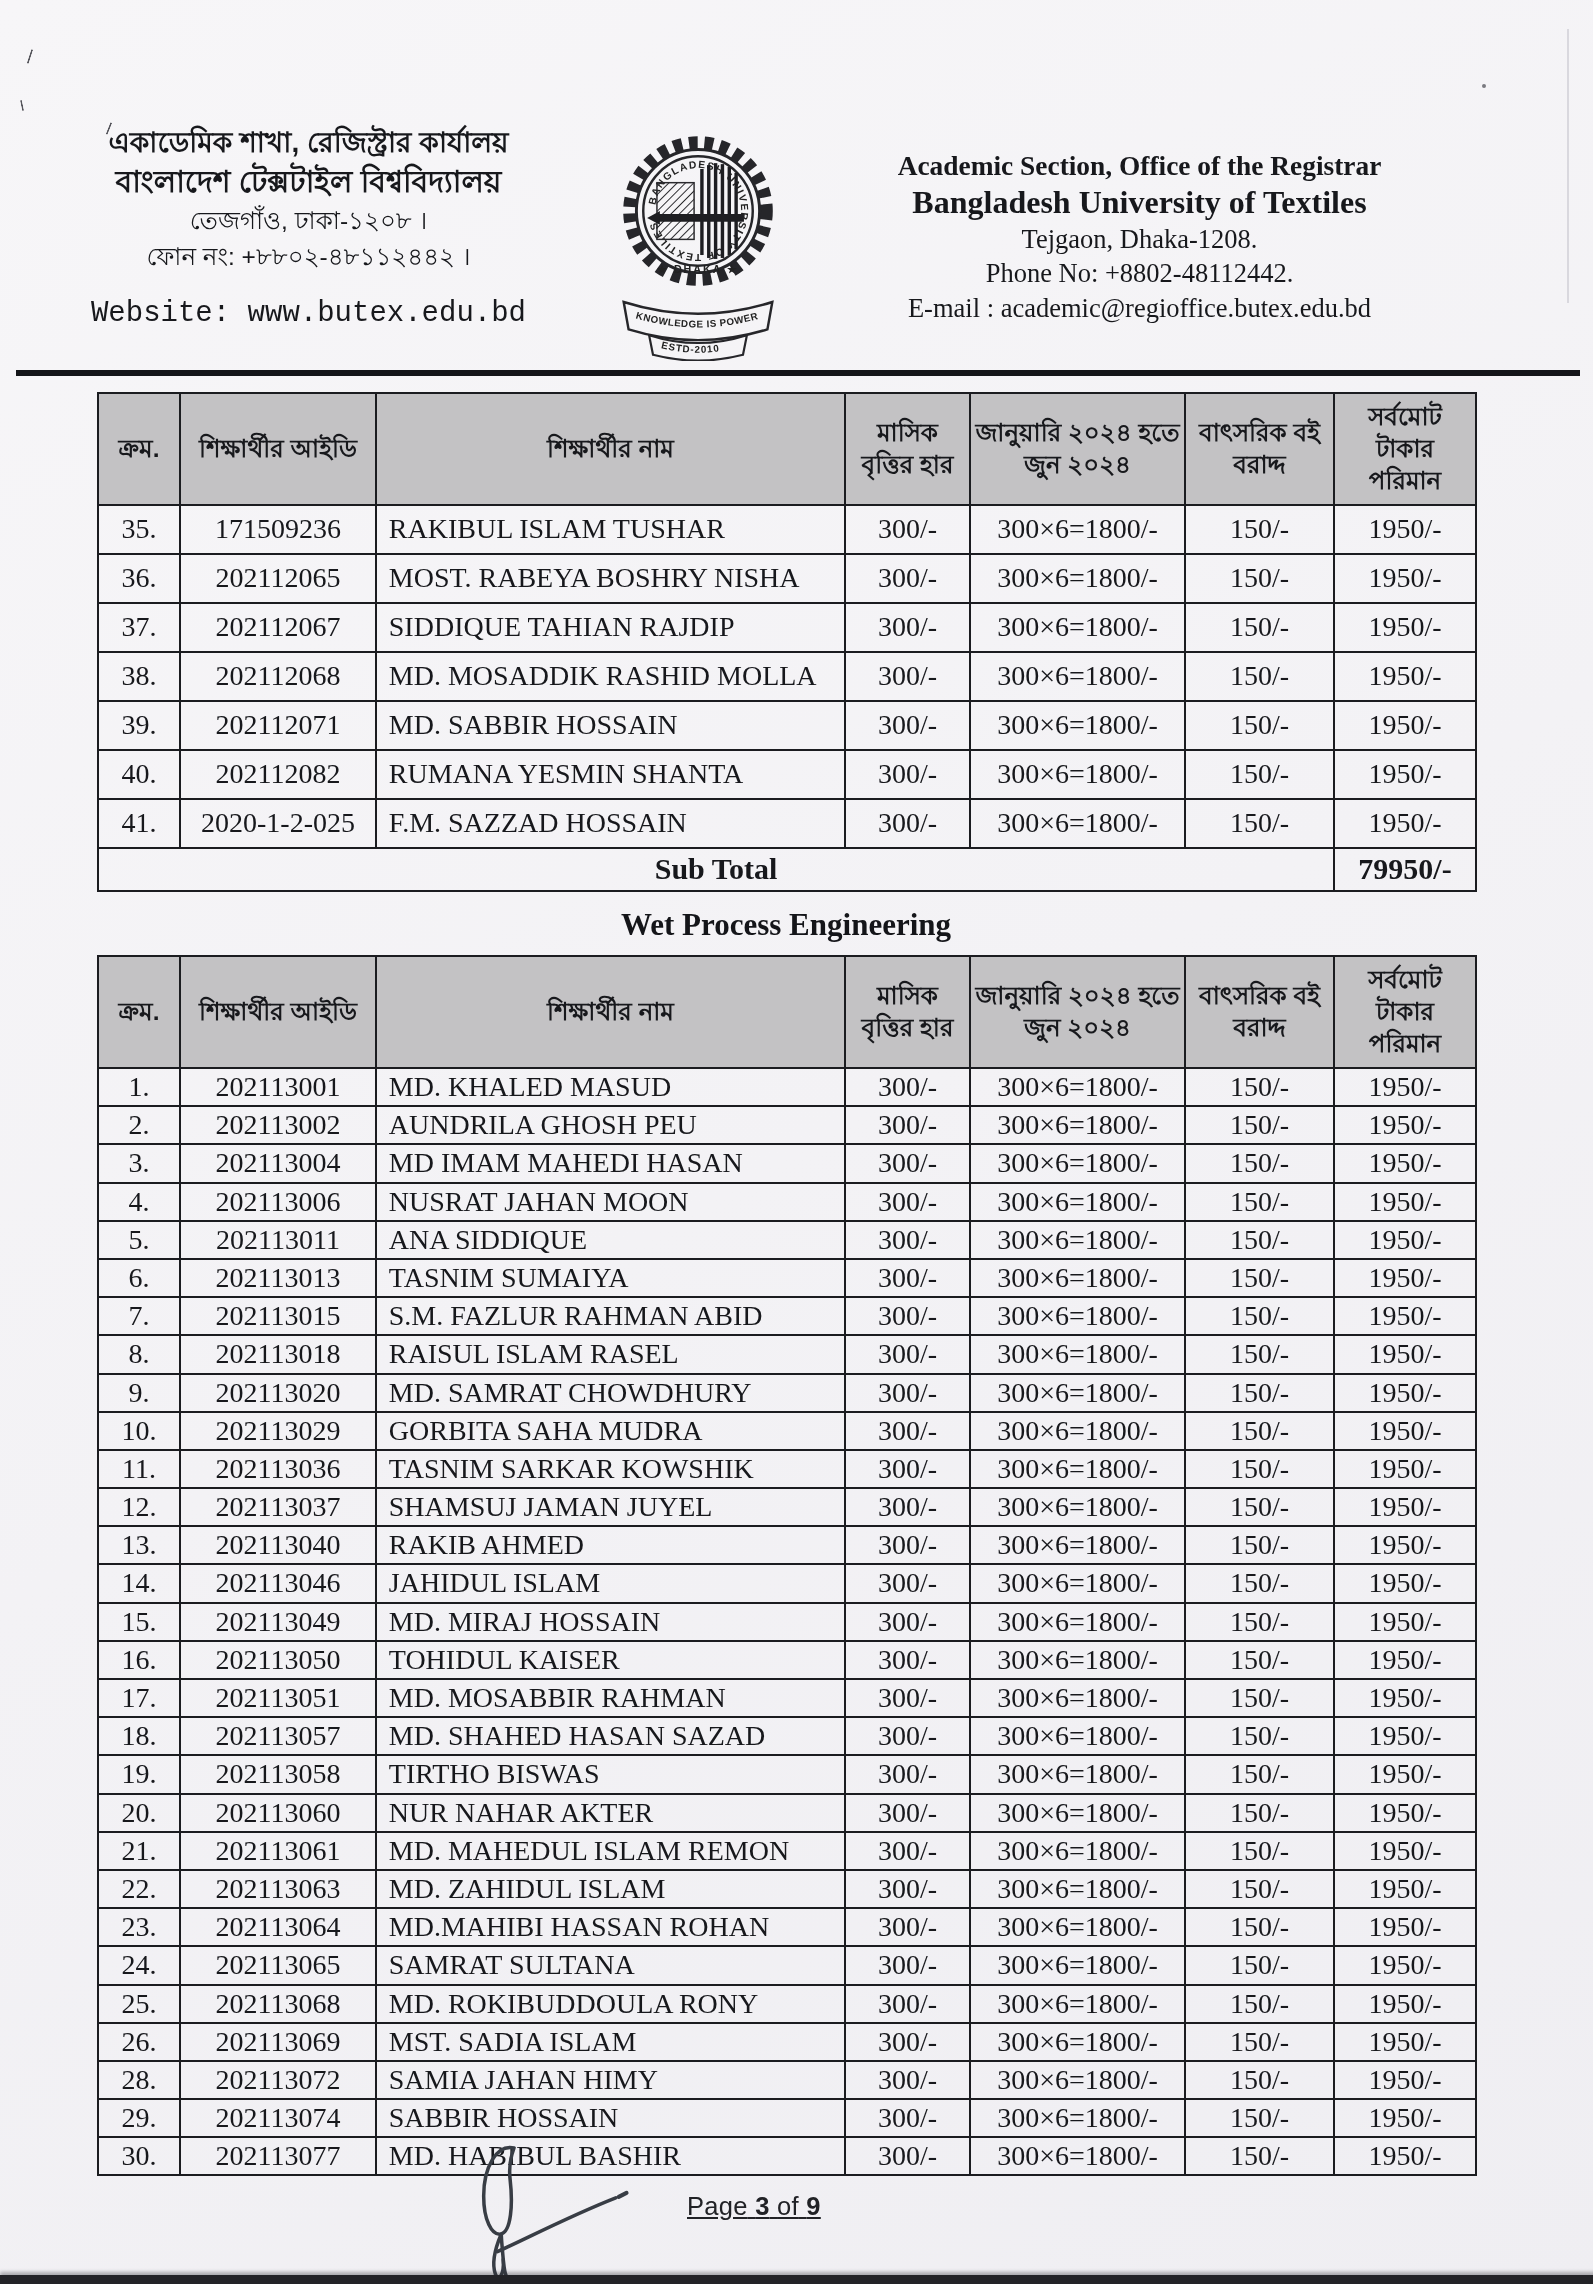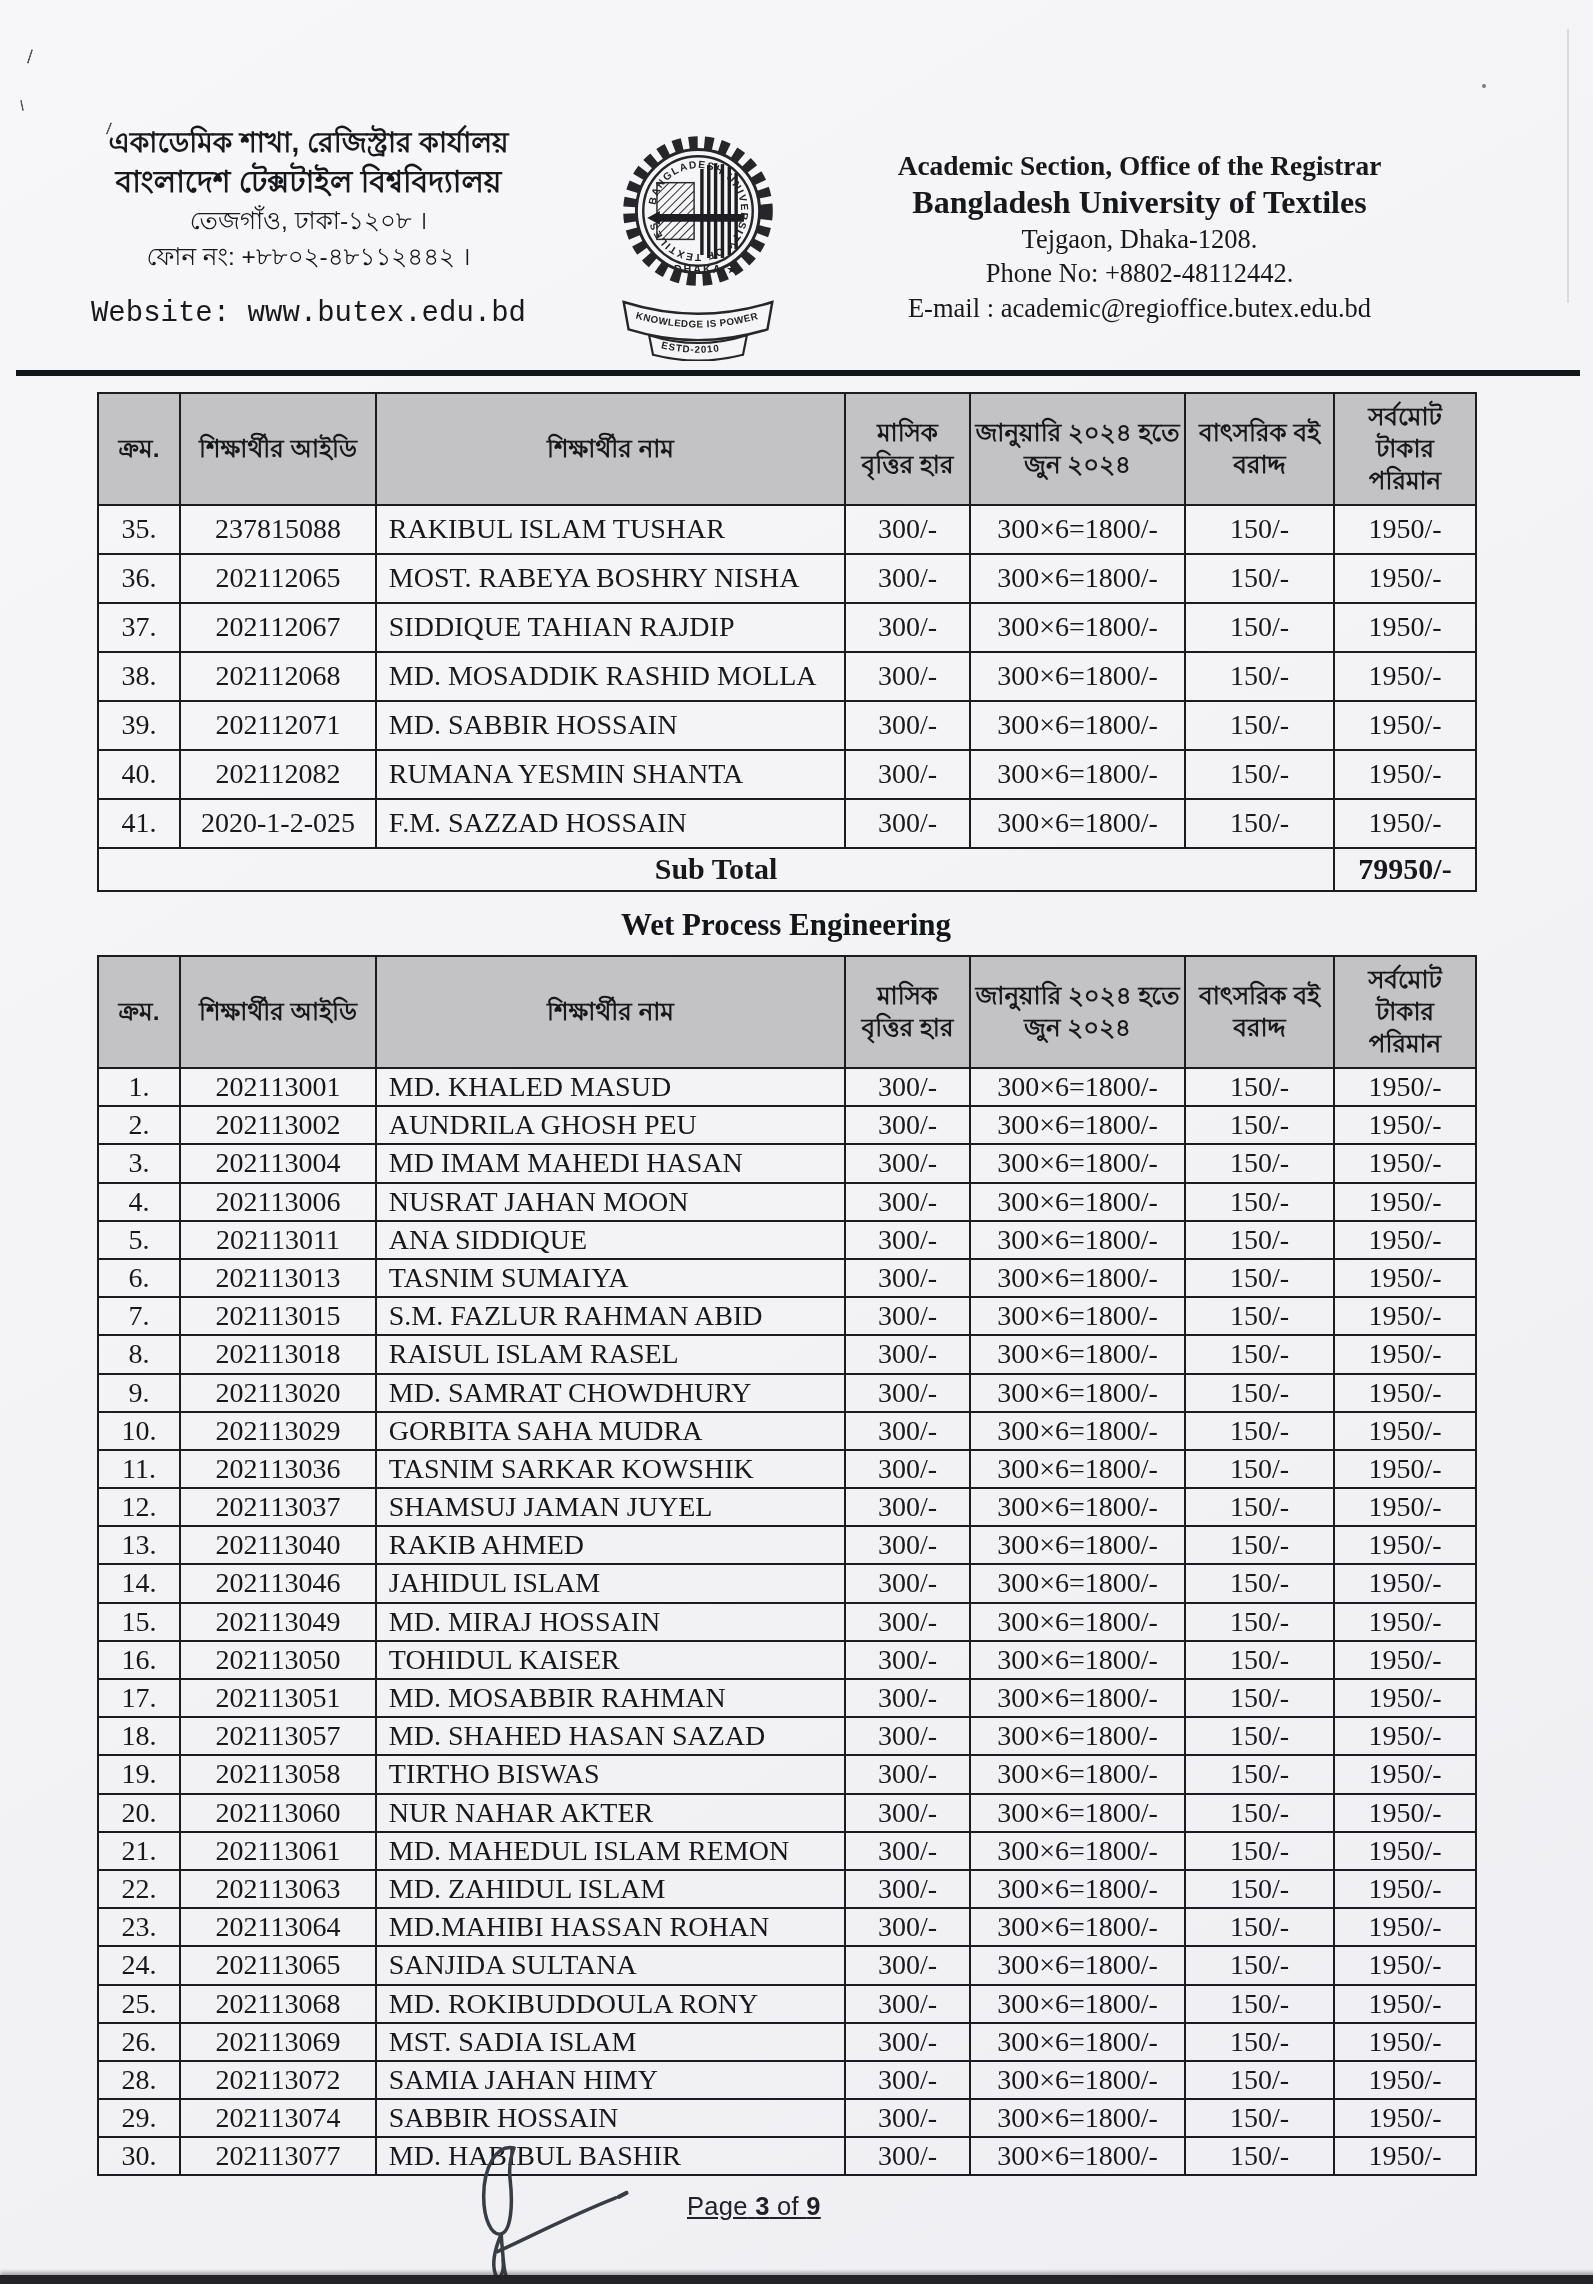--- a/index.html
+++ b/index.html
@@ -150,21 +150,21 @@
         <th>শিক্ষার্থীর নাম</th>
         <th>মাসিক বৃত্তির হার</th>
         <th>জানুয়ারি ২০২৪ হতে জুন ২০২৪</th>
         <th>বাৎসরিক বই বরাদ্দ</th>
         <th>সর্বমোট টাকার পরিমান</th>
       </tr>
     </thead>
     <tbody>
         <tr>
     <td class="c-sl">35.</td>
-    <td class="c-id">237815088</td>
+    <td class="c-id">171509236</td>
     <td class="c-name">RAKIBUL ISLAM TUSHAR</td>
     <td class="c-month">300/-</td>
     <td class="c-janjun">300×6=1800/-</td>
     <td class="c-book">150/-</td>
     <td class="c-total">1950/-</td>
   </tr>
         <tr>
     <td class="c-sl">36.</td>
     <td class="c-id">202112065</td>
     <td class="c-name">MOST. RABEYA BOSHRY NISHA</td>
@@ -454,21 +454,21 @@
     <td class="c-id">202113064</td>
     <td class="c-name">MD.MAHIBI HASSAN ROHAN</td>
     <td class="c-month">300/-</td>
     <td class="c-janjun">300×6=1800/-</td>
     <td class="c-book">150/-</td>
     <td class="c-total">1950/-</td>
   </tr>
         <tr>
     <td class="c-sl">24.</td>
     <td class="c-id">202113065</td>
-    <td class="c-name">SANJIDA SULTANA</td>
+    <td class="c-name">SAMRAT SULTANA</td>
     <td class="c-month">300/-</td>
     <td class="c-janjun">300×6=1800/-</td>
     <td class="c-book">150/-</td>
     <td class="c-total">1950/-</td>
   </tr>
         <tr>
     <td class="c-sl">25.</td>
     <td class="c-id">202113068</td>
     <td class="c-name">MD. ROKIBUDDOULA RONY</td>
     <td class="c-month">300/-</td>

